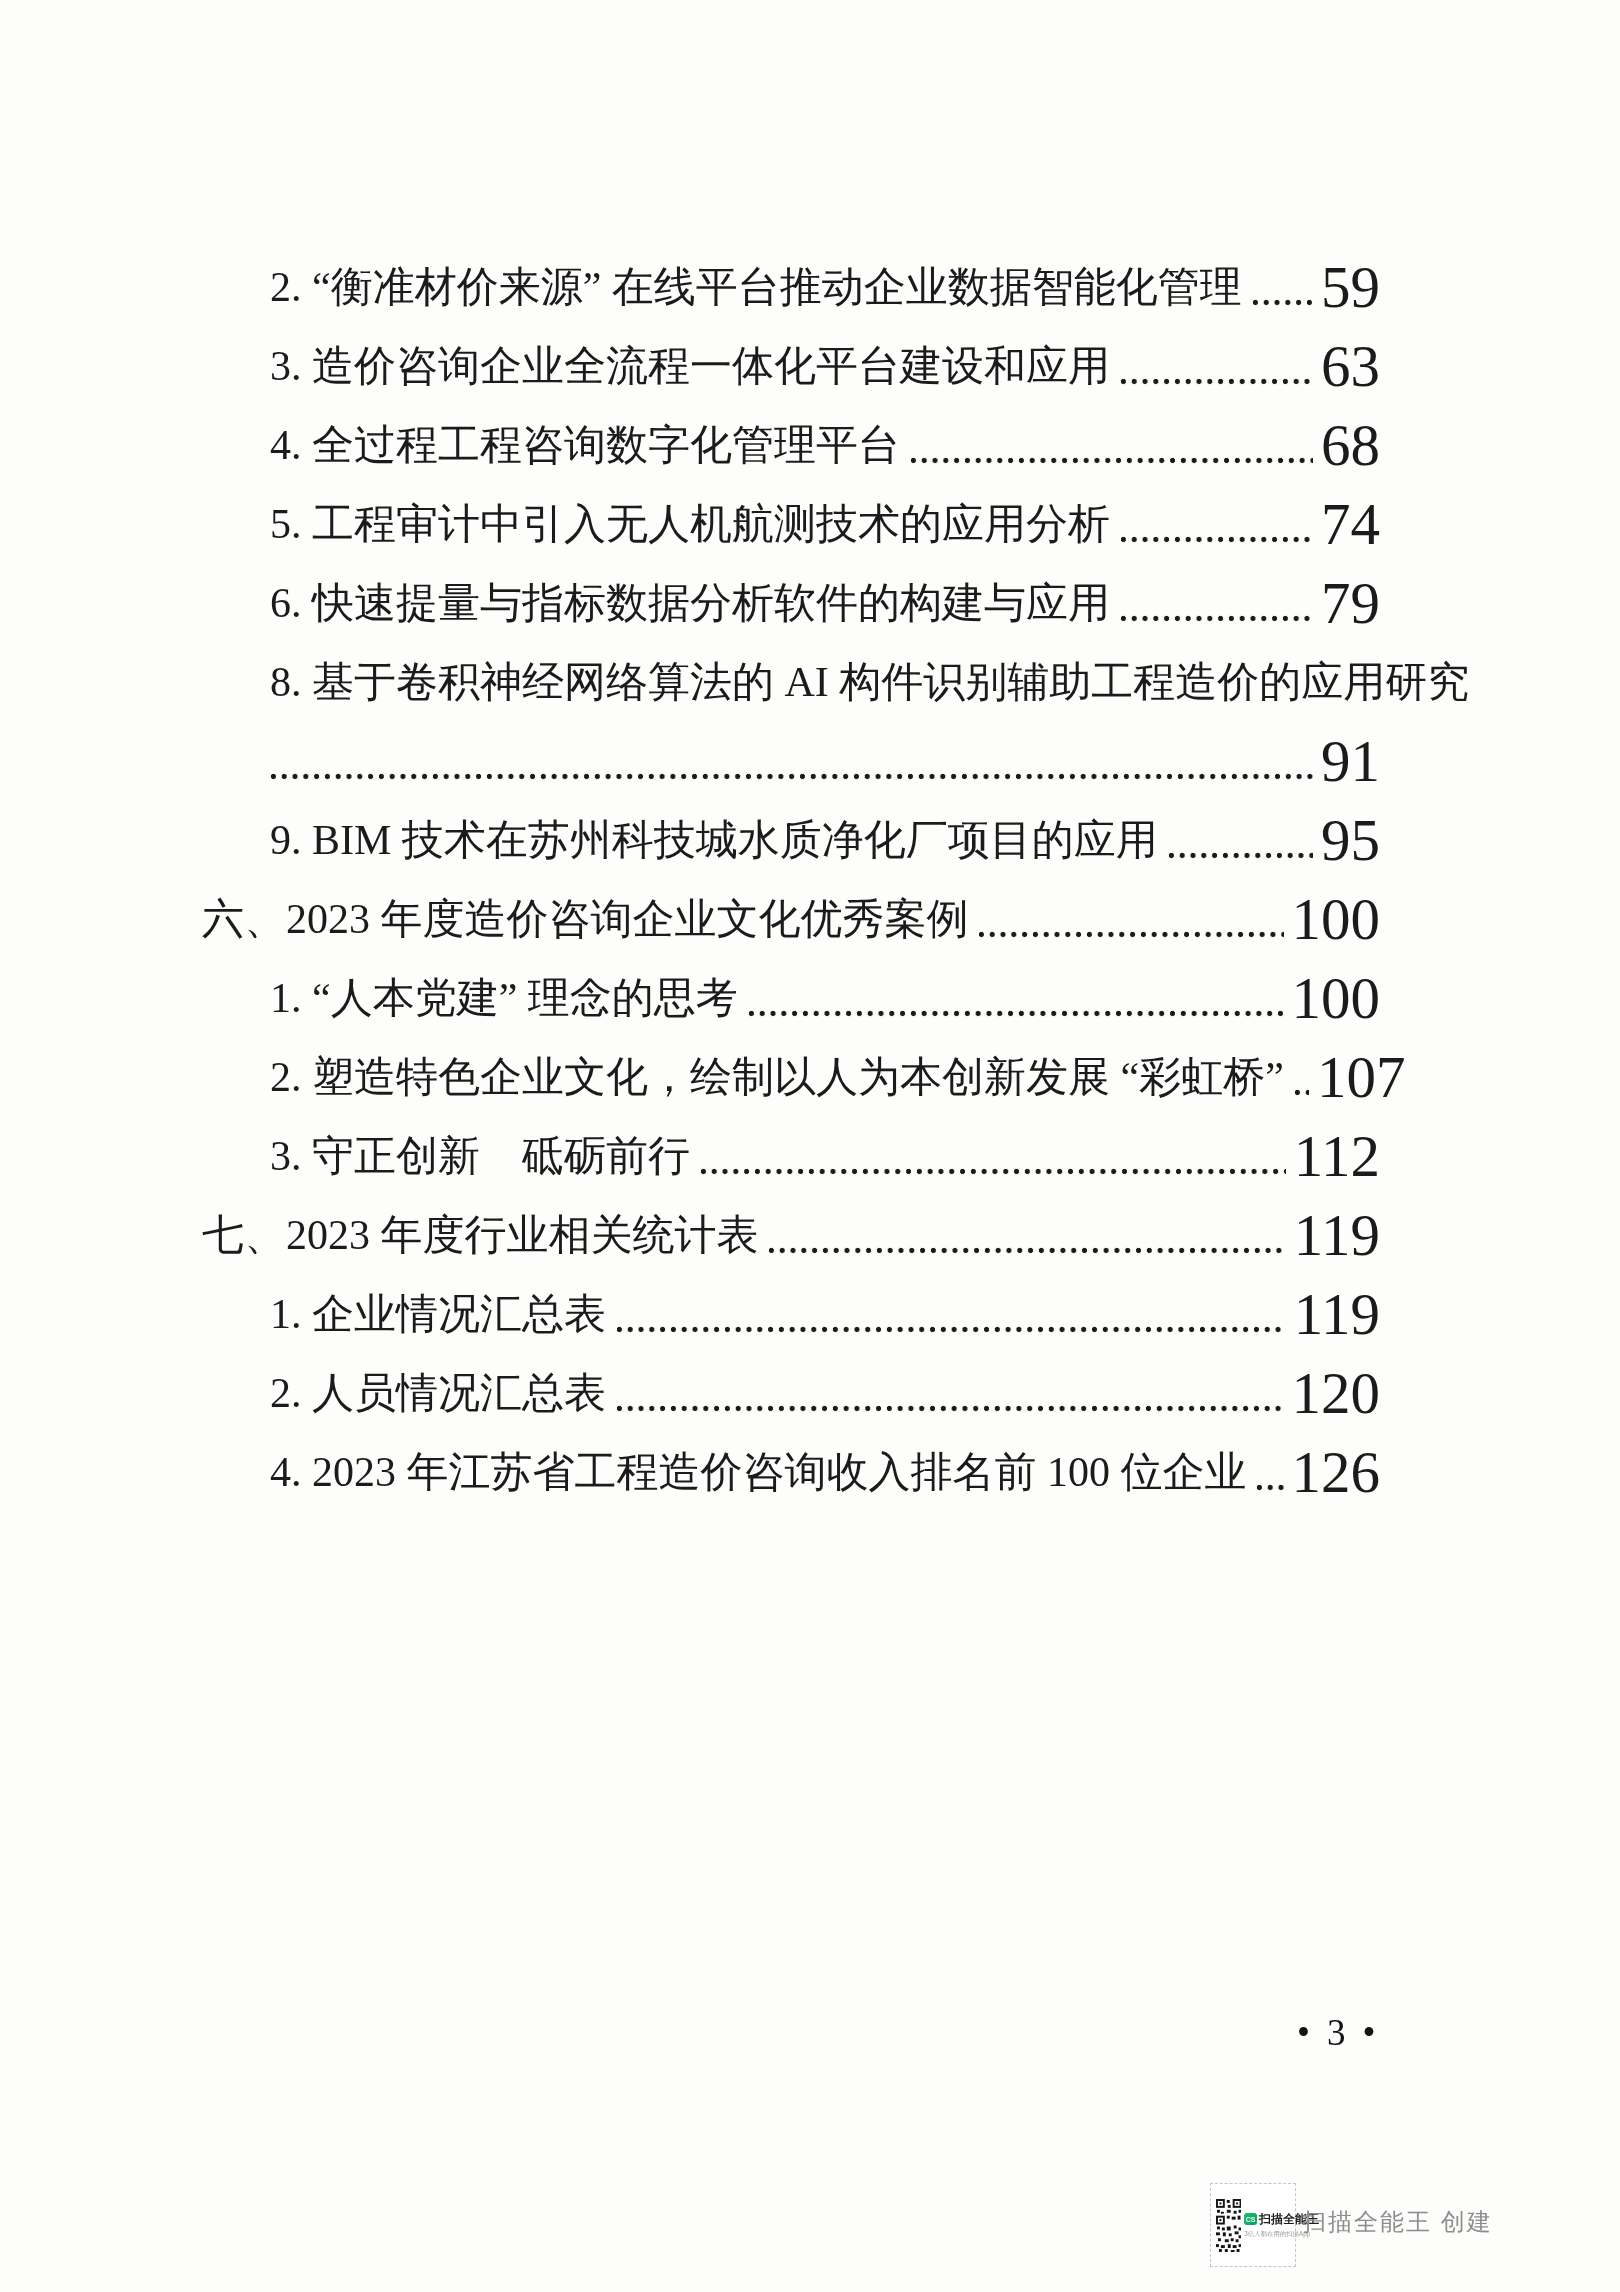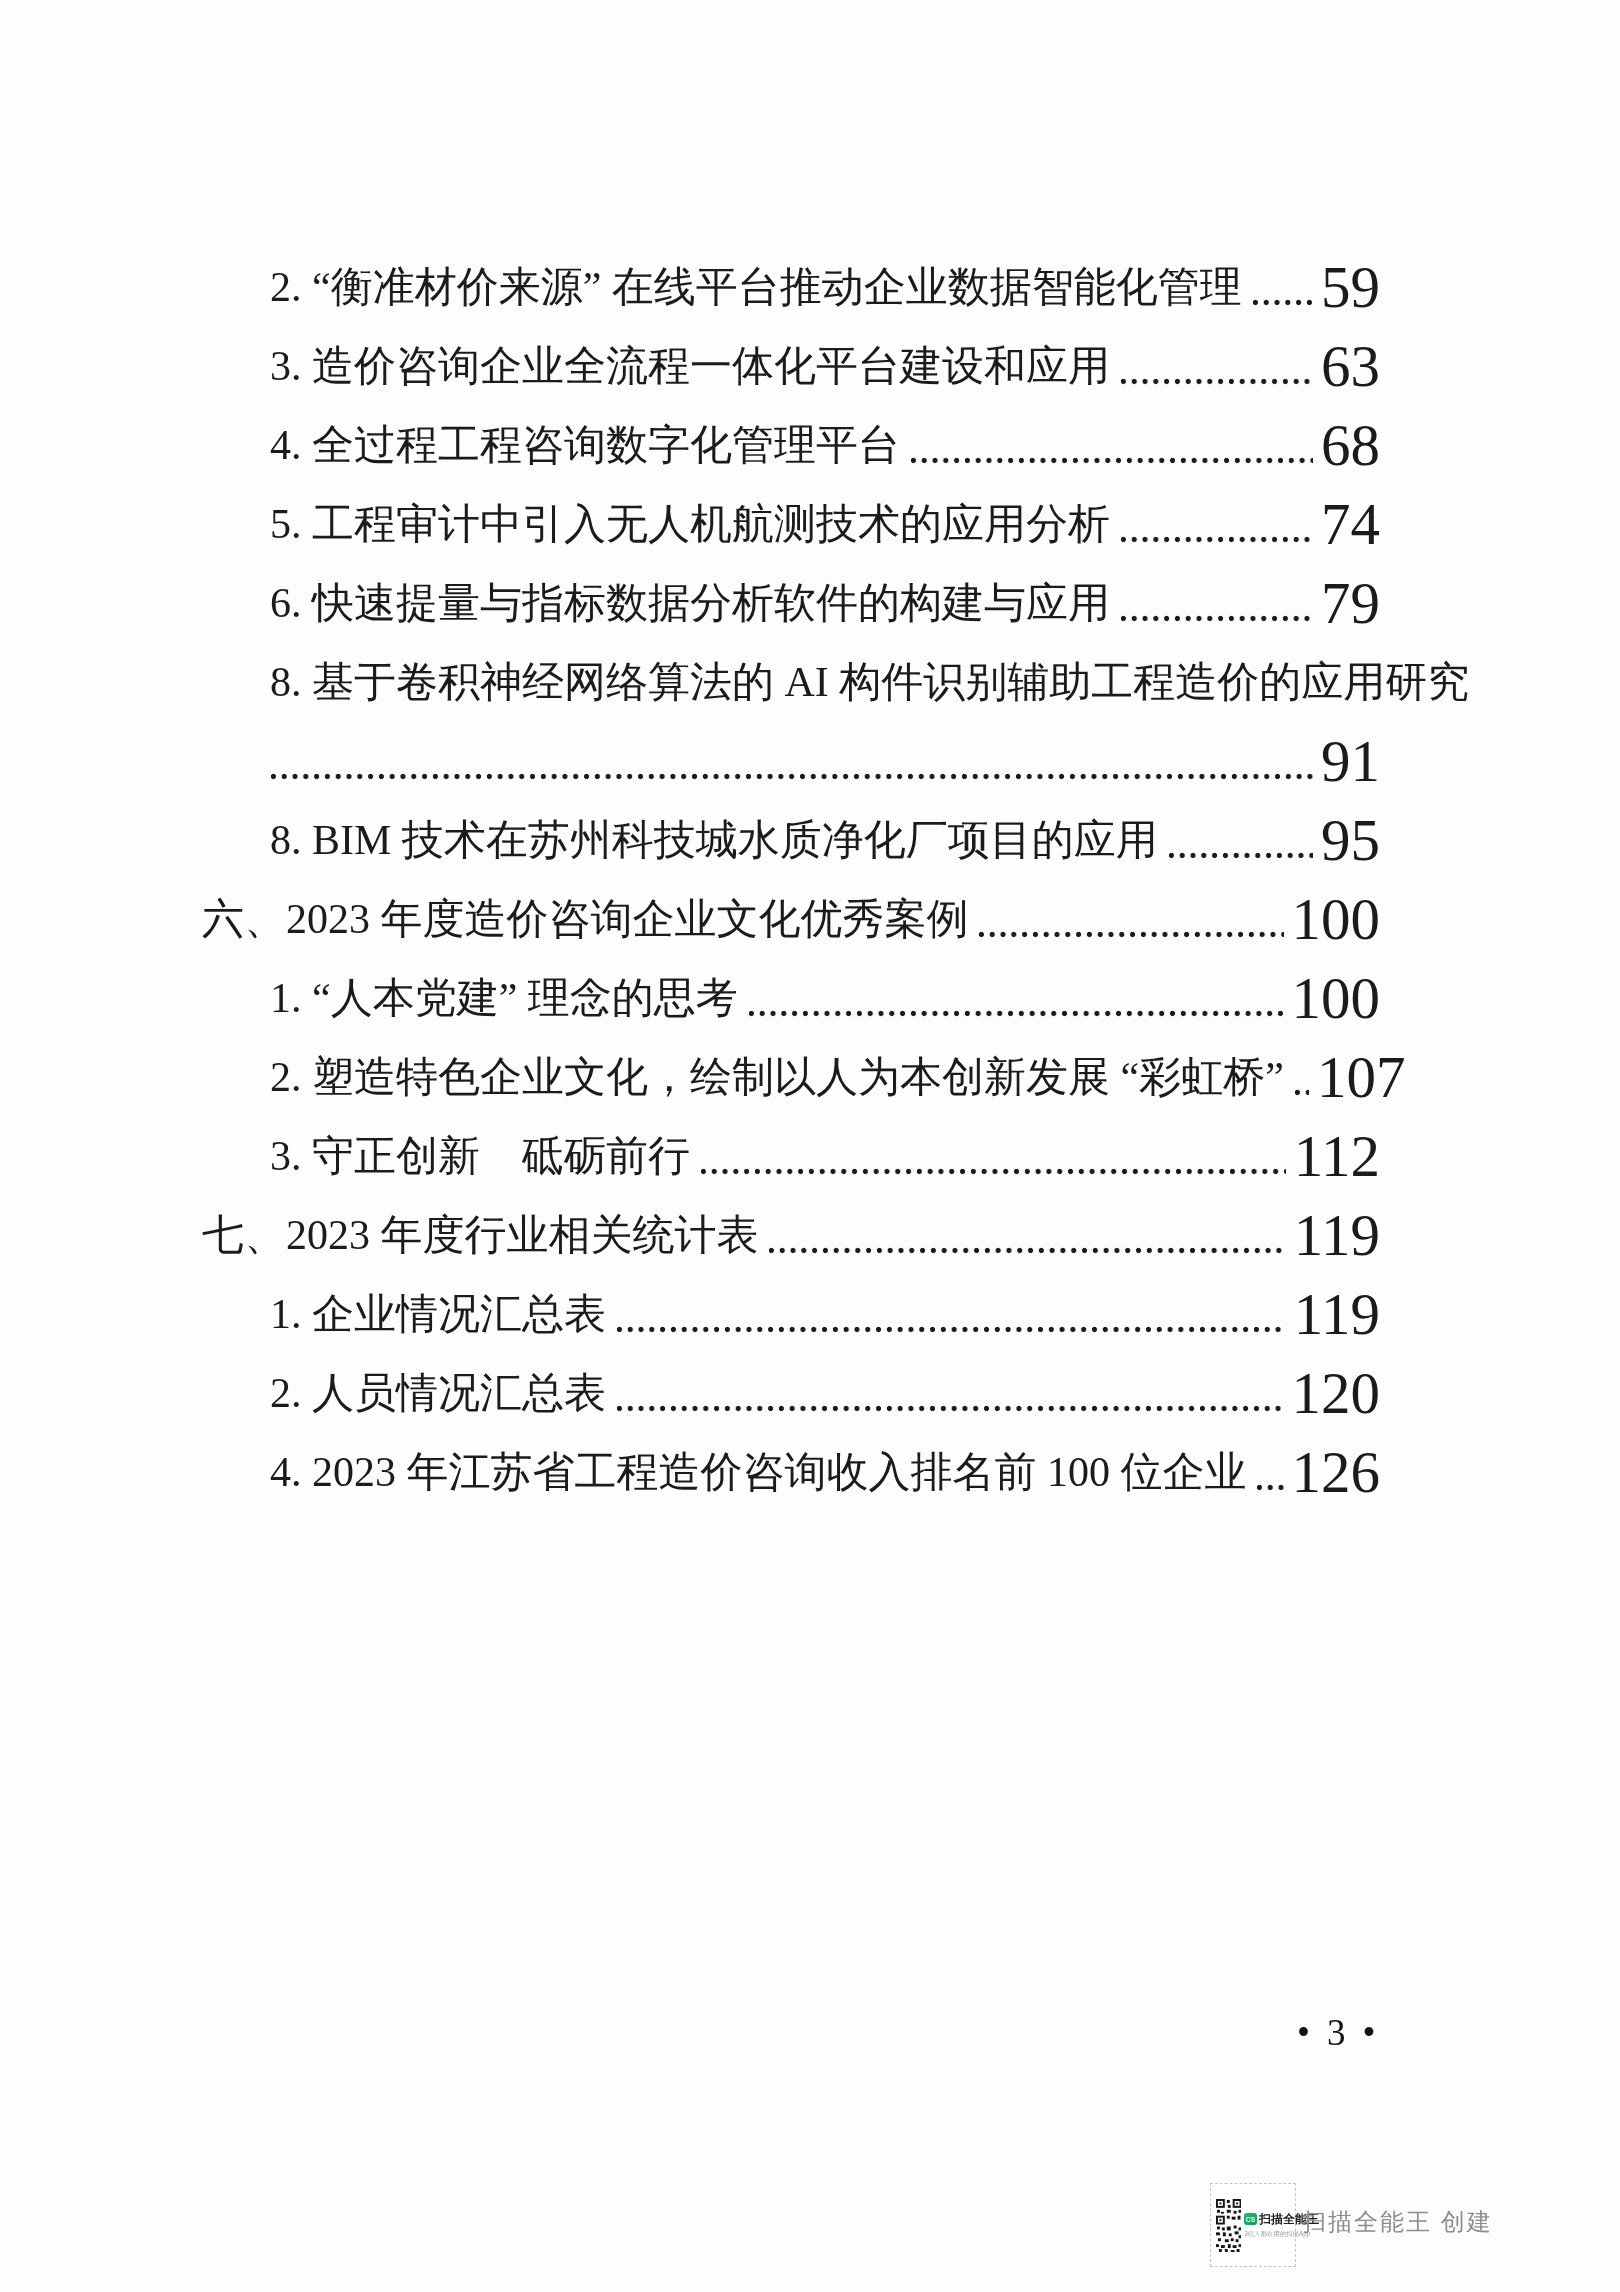--- a/index.html
+++ b/index.html
@@ -148,21 +148,21 @@
         <span class="toc-page">79</span>
       </div>
       <div class="toc-row level-item wrap-first">
         <span class="toc-label">8. 基于卷积神经网络算法的 AI 构件识别辅助工程造价的应用研究</span>
       </div>
       <div class="toc-row level-item wrap-cont">
         <span class="toc-leader"></span>
         <span class="toc-page">91</span>
       </div>
       <div class="toc-row level-item">
-        <span class="toc-label">8. BIM 技术在苏州科技城水质净化厂项目的应用</span>
+        <span class="toc-label">9. BIM 技术在苏州科技城水质净化厂项目的应用</span>
         <span class="toc-leader"></span>
         <span class="toc-page">95</span>
       </div>
       <div class="toc-row level-section">
         <span class="toc-label">六、2023 年度造价咨询企业文化优秀案例</span>
         <span class="toc-leader"></span>
         <span class="toc-page">100</span>
       </div>
       <div class="toc-row level-item">
         <span class="toc-label">1. “人本党建” 理念的思考</span>

